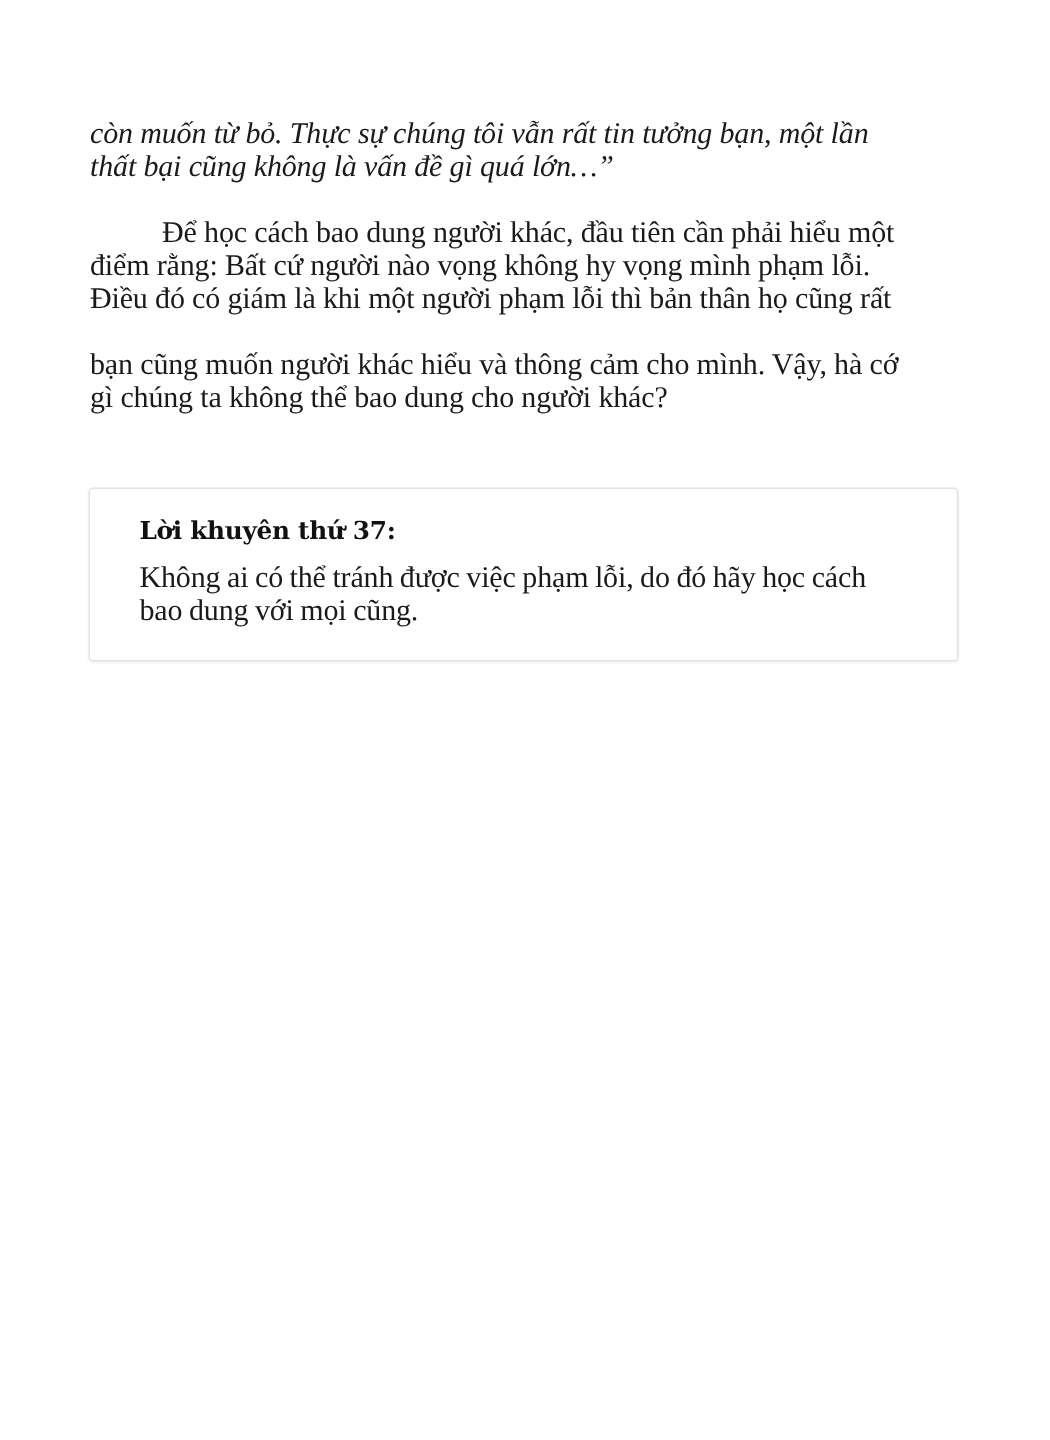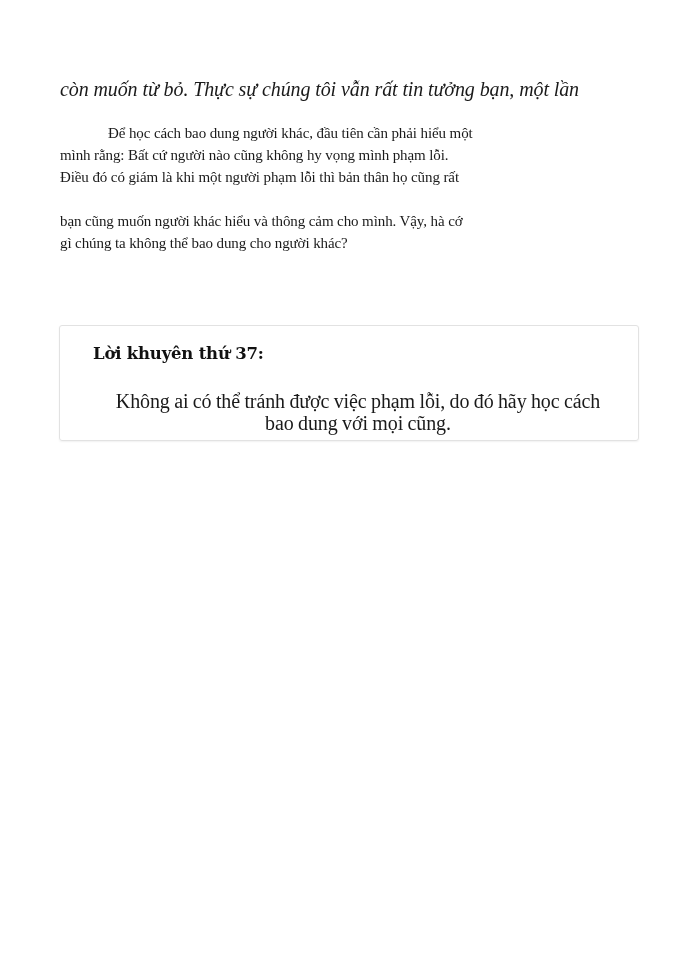--- a/index.html
+++ b/index.html
@@ -31,76 +31,76 @@
     }
     .italic {
       font-style: italic;
       font-family: "Liberation Serif", "DejaVu Serif", serif;
       font-size: 20px;
       letter-spacing: -0.1px;
       word-spacing: 0;
     }
     .normal {
       font-family: "Liberation Serif", "DejaVu Serif", serif;
-      font-size: 15px;
+      font-size: 20px;
       letter-spacing: -0.1px;
       word-spacing: 0;
     }
     .indent {
       text-indent: 48px;
     }
     .p1 { }
     .p2 { margin-top: 24px; }
     .p3 { margin-top: 22px; }
     .tip-box {
       position: absolute;
       left: 59px;
       top: 325px;
       width: 580px;
       height: 116px;
       border: 1px solid #e2e2e2;
       border-radius: 3px;
       box-shadow: 0 1px 2px rgba(0,0,0,0.06);
       box-sizing: border-box;
-      text-align: center;
     }
     .tip-title {
       position: absolute;
       left: 33px;
       top: 18px;
       font-family: "DejaVu Serif", serif;
       font-weight: bold;
       font-size: 16.5px;
       letter-spacing: -0.2px;
       color: #111;
       margin: 0;
     }
     .tip-text {
       position: absolute;
       left: 33px;
-      top: 64px;
+      top: 48px;
       width: 530px;
       font-family: "Liberation Serif", "DejaVu Serif", serif;
       font-size: 20px;
       line-height: 22px;
       letter-spacing: -0.1px;
       color: #1a1a1a;
       margin: 0;
     }
   </style>
 </head>
 <body>
 
 <div class="page">
   <p class="italic p1">
     <span>còn muốn từ bỏ. Thực sự chúng tôi vẫn rất tin tưởng bạn, một lần</span><br>
+    <span>thất bại cũng không là vấn đề gì quá lớn…”</span>
   </p>
   <p class="normal indent p3">
     <span>Để học cách bao dung người khác, đầu tiên cần phải hiểu một</span><br>
-    <span>mình rằng: Bất cứ người nào cũng không hy vọng mình phạm lỗi.</span><br>
+    <span>điểm rằng: Bất cứ người nào vọng không hy vọng mình phạm lỗi.</span><br>
     <span>Điều đó có giám là khi một người phạm lỗi thì bản thân họ cũng rất</span><br>
     <br>
     <span>bạn cũng muốn người khác hiểu và thông cảm cho mình. Vậy, hà cớ</span><br>
     <span>gì chúng ta không thể bao dung cho người khác?</span>
   </p>
 </div>
 
 <div class="tip-box">
   <div class="tip-title">Lời khuyên thứ 37:</div>
   <p class="tip-text">

